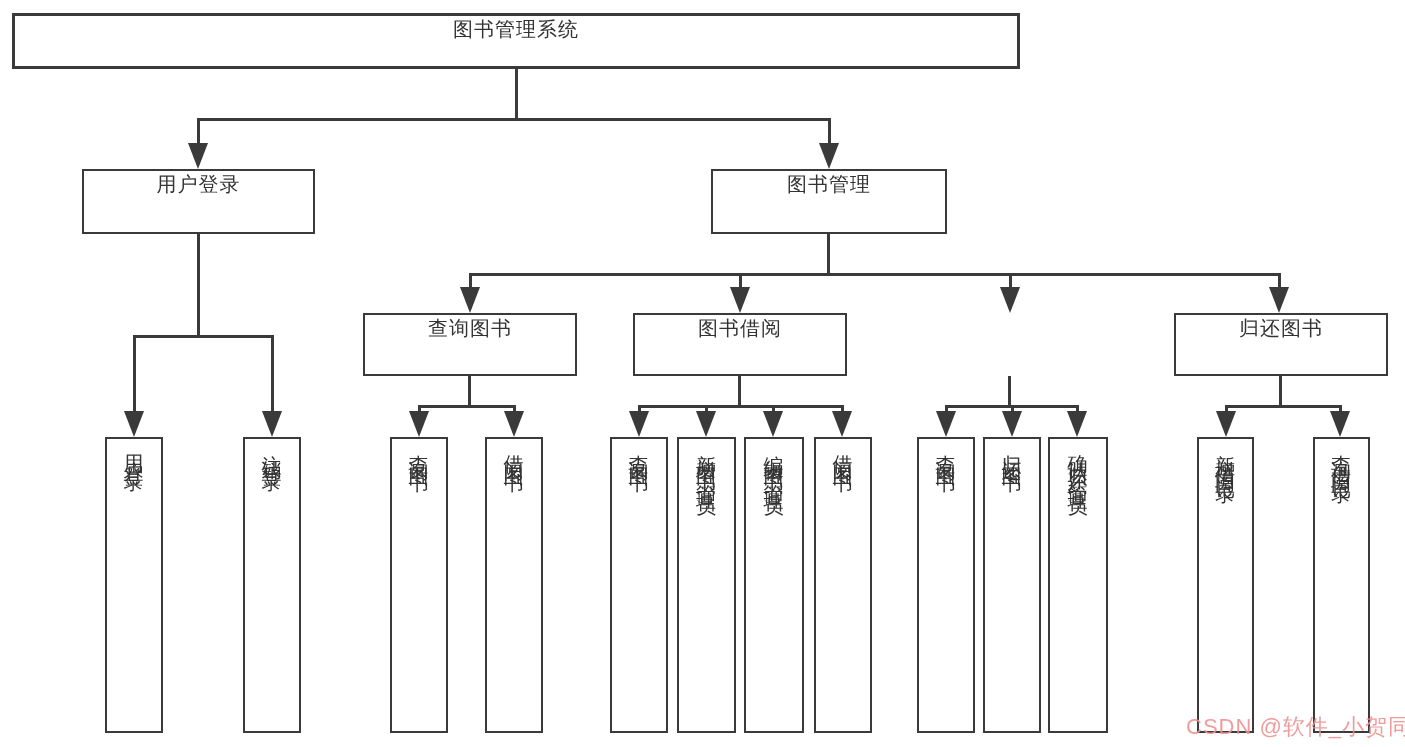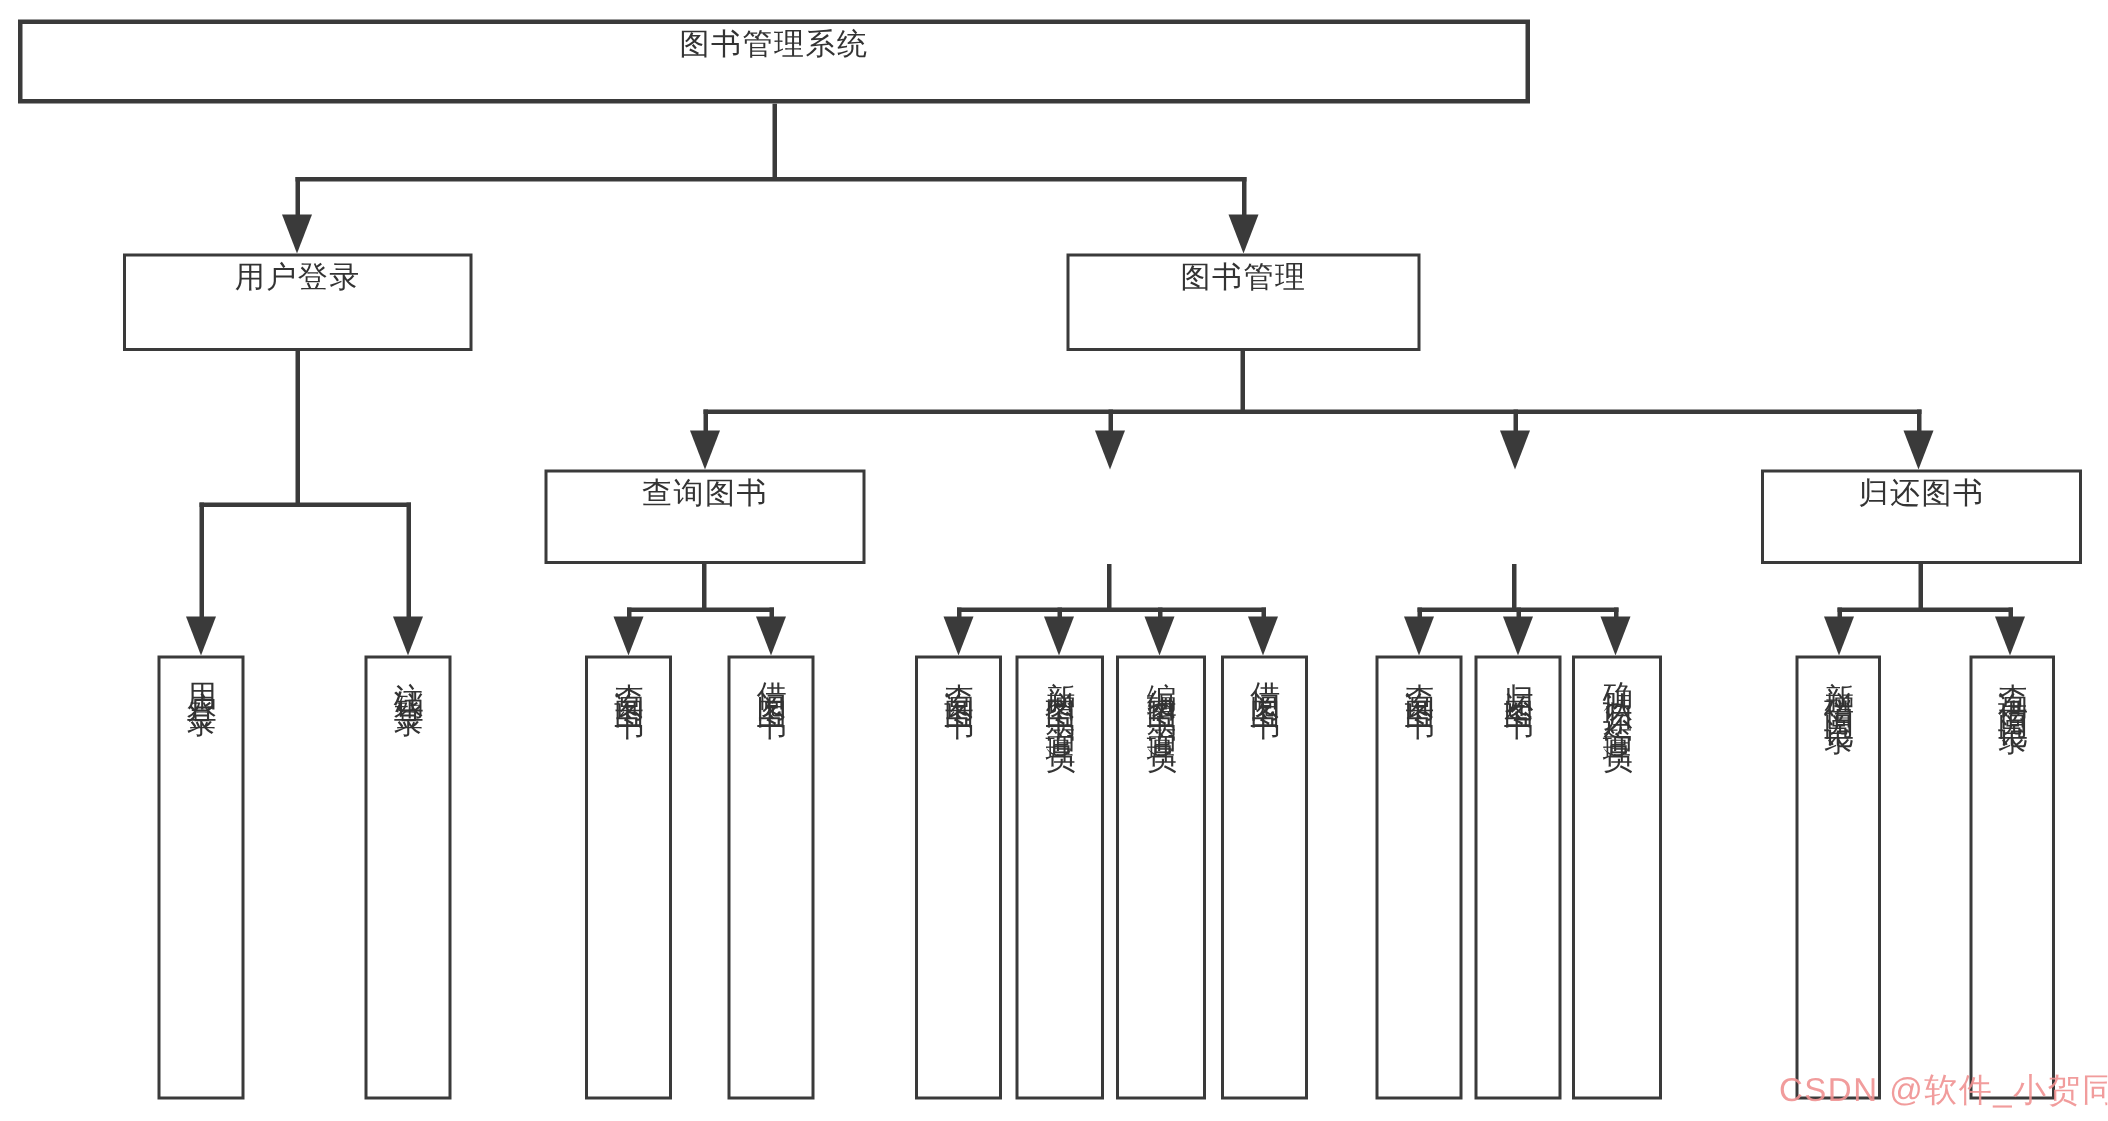--- a/index.html
+++ b/index.html
@@ -105,20 +105,23 @@
   <div class="vline" style="left:1009px; top:273px; height:16px;"></div>
   <div class="vline" style="left:1278px; top:273px; height:16px;"></div>
   <div class="arrow" style="left:460px; top:287px;"></div>
   <div class="arrow" style="left:730px; top:287px;"></div>
   <div class="arrow" style="left:1000px; top:287px;"></div>
   <div class="arrow" style="left:1269px; top:287px;"></div>
 
   <div class="box" style="left:363px; top:313px; width:214px; height:63px;">
     <span>查询图书</span>
   </div>
+  <div class="box" style="left:633px; top:313px; width:214px; height:63px;">
+    <span>图书借阅</span>
+  </div>
   <div class="box" style="left:1174px; top:313px; width:214px; height:63px;">
     <span>归还图书</span>
   </div>
 
   <div class="vline" style="left:468px; top:376px; height:31px;"></div>
   <div class="hline" style="left:418px; top:405px; width:98px;"></div>
   <div class="vline" style="left:418px; top:405px; height:9px;"></div>
   <div class="vline" style="left:513px; top:405px; height:9px;"></div>
   <div class="arrow" style="left:409px; top:411px;"></div>
   <div class="arrow" style="left:504px; top:411px;"></div>

